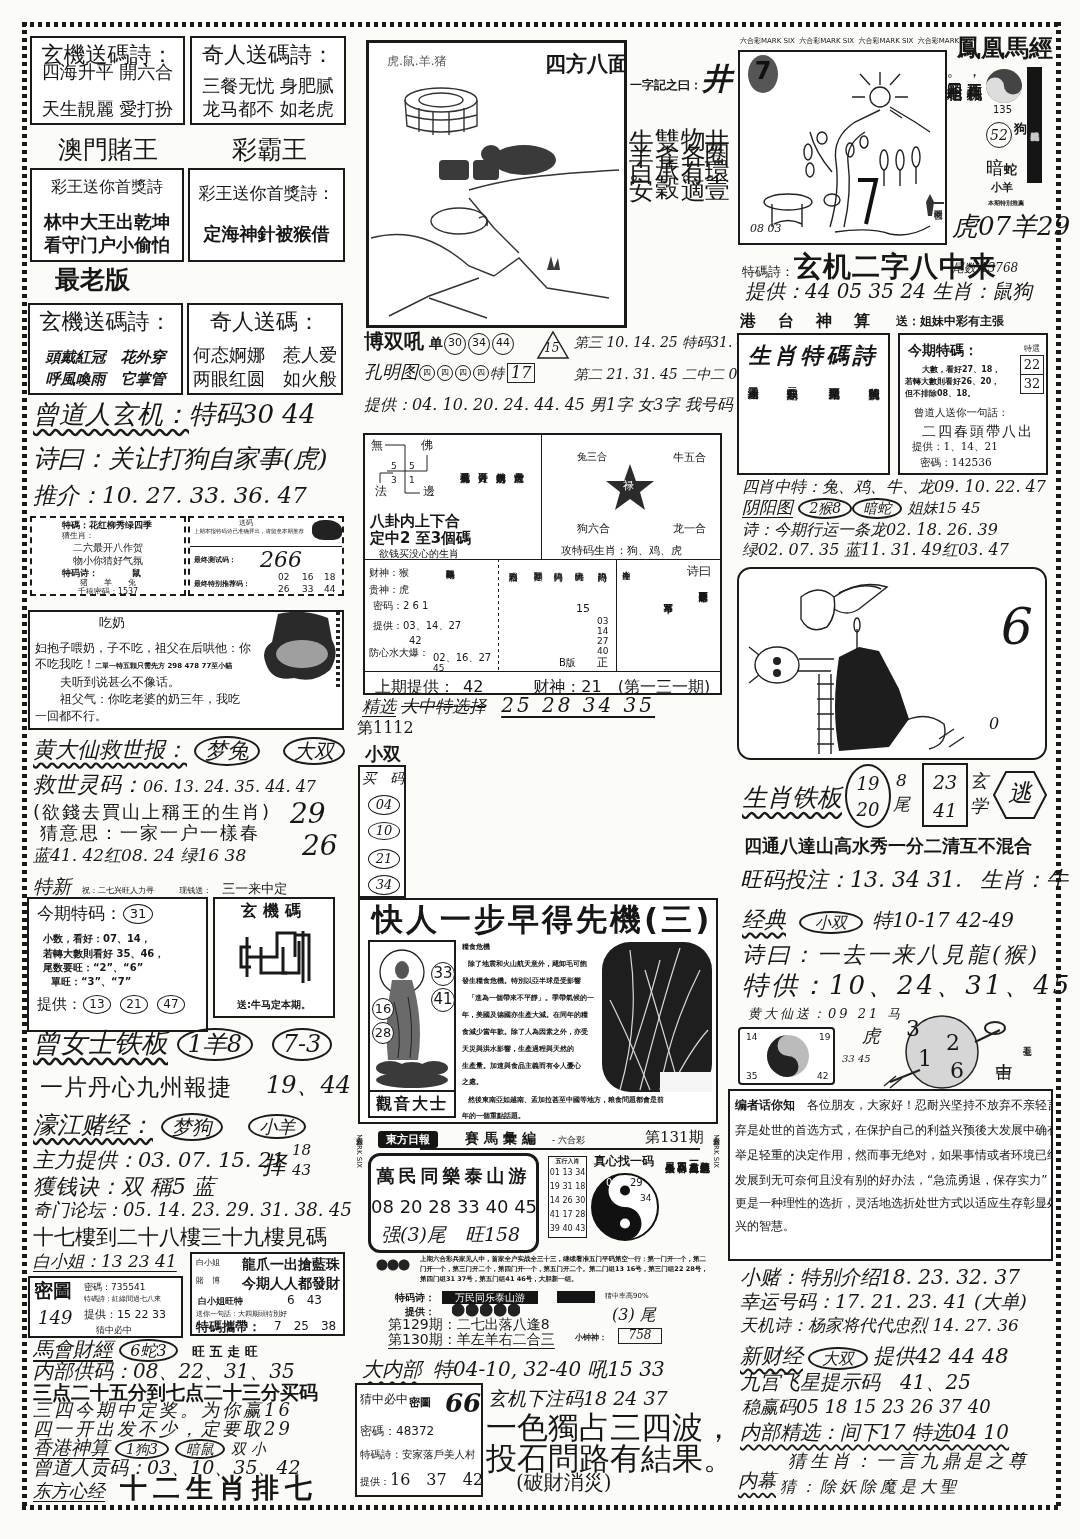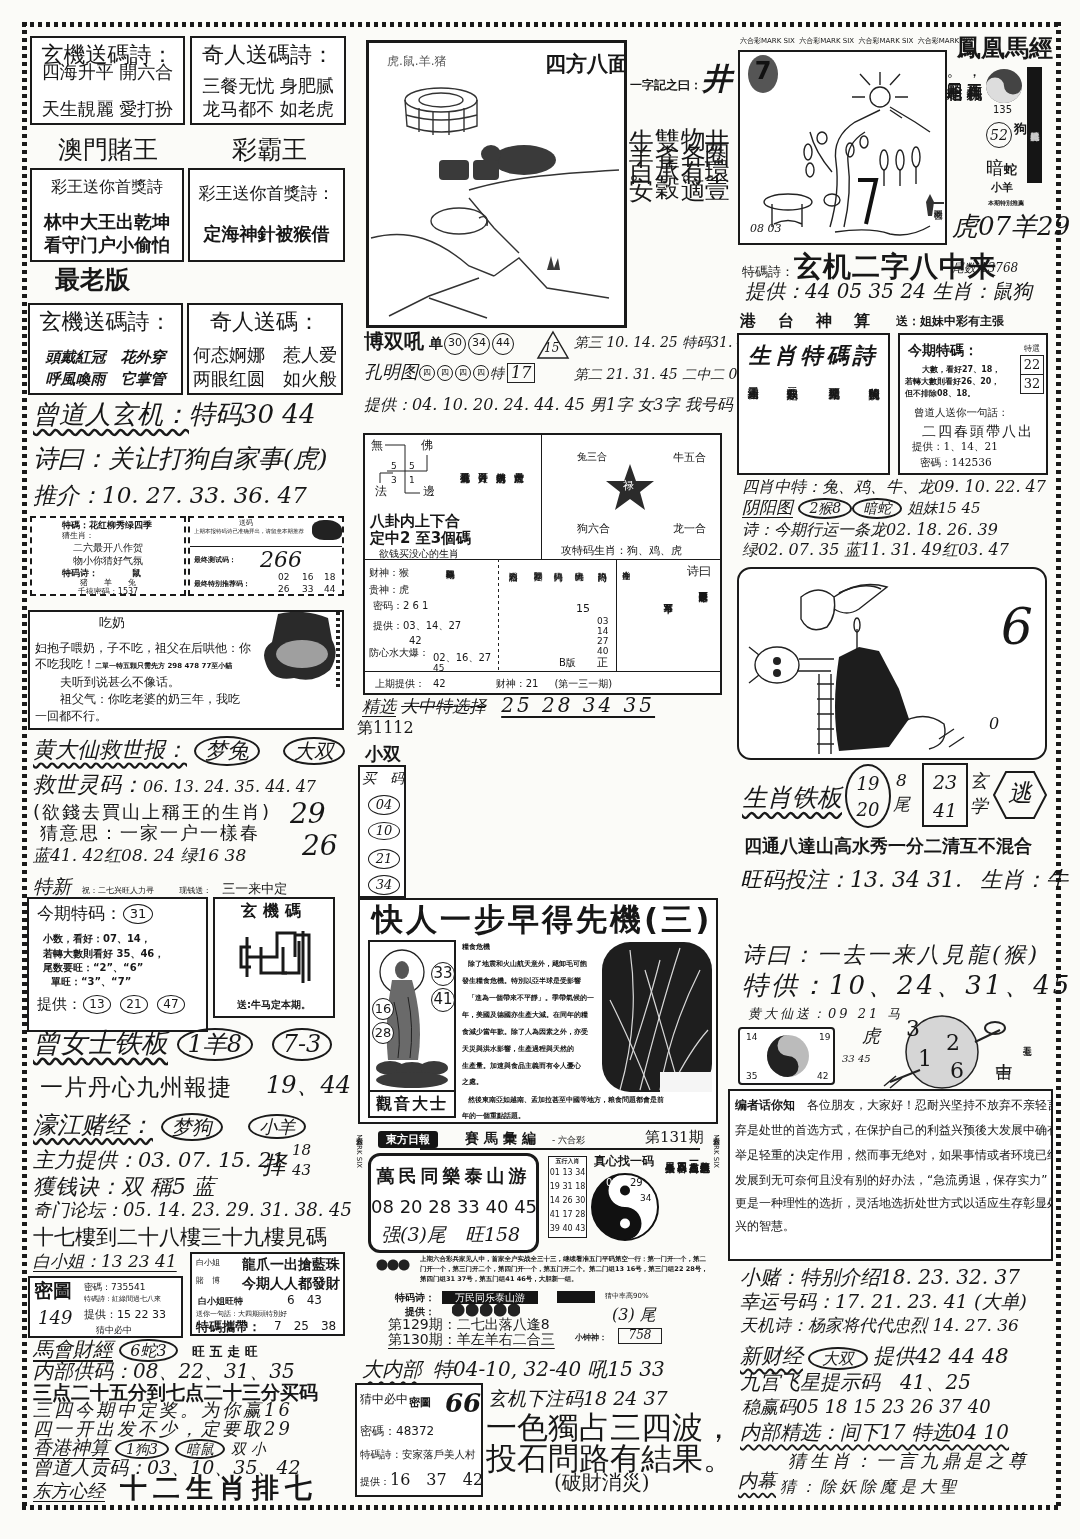--- a/index.html
+++ b/index.html
@@ -326,21 +326,21 @@
   <div class="a" style="left:232px;top:181px;font-size:9px">03</div>
   <div class="a" style="left:232px;top:191px;font-size:9px">14</div>
   <div class="a" style="left:232px;top:201px;font-size:9px">27</div>
   <div class="a" style="left:232px;top:211px;font-size:9px">40</div>
   <div class="a" style="left:232px;top:222px;font-size:11px">正</div>
   <div class="a" style="left:194px;top:222px;font-size:10px">B版</div>
   <div class="a vt" style="left:256px;top:130px;font-size:8px">今期生肖许</div>
   <div class="a" style="left:322px;top:130px;font-size:12px">诗曰</div>
   <div class="a vt b" style="left:333px;top:150px;font-size:9px">定教彰民万事来</div>
   <div class="a vt b" style="left:298px;top:162px;font-size:9px">千军万马</div>
-  <div class="a" style="left:10px;top:243px;font-size:10px"><span>上期提供：</span><span style="margin-left:8px">42</span><span style="margin-left:50px">财神：21</span><span style="margin-left:16px">(第一三一期)</span></div>
+  <div class="a" style="left:10px;top:243px;font-size:16px"><span>上期提供：</span><span style="margin-left:8px">42</span><span style="margin-left:50px">财神：21</span><span style="margin-left:16px">(第一三一期)</span></div>
 </div>
 
 <div class="a hw" style="left:362px;top:694px">
   <span class="ul" style="font-size:17px">精选</span>
   <span style="font-size:17px;text-decoration:line-through">大中特选择</span>
   <span class="ul" style="font-size:20px;margin-left:10px;letter-spacing:3px">25 28 34 35</span>
 </div>
 <div class="a sf" style="left:357px;top:719px;font-size:16px">第1112</div>
 <div class="a b" style="left:365px;top:744px;font-size:18px">小双</div>
 <div class="box" style="left:358px;top:765px;width:48px;height:133px">
@@ -459,21 +459,21 @@
   <div class="a" style="left:3px;top:8px;font-size:12px">猜中必中</div>
   <div class="a b" style="left:52px;top:12px;font-size:11px">密圖</div>
   <div class="a hw b" style="left:88px;top:4px;font-size:26px">66</div>
   <div class="a" style="left:3px;top:40px;font-size:12px">密碼：48372</div>
   <div class="a" style="left:3px;top:63px;font-size:10.5px">特碼詩：安家落戶美人村</div>
   <div class="a" style="left:3px;top:86px"><span style="font-size:10px">提供：</span><span class="sf" style="font-size:16px">16　37　42</span></div>
 </div>
 <div class="a hw" style="left:488px;top:1388px;font-size:19px">玄机下注码18 24 37</div>
 <div class="a sf" style="left:486px;top:1441px;font-size:31px">投石問路有結果。</div>
 <div class="a sf" style="left:486px;top:1410px;font-size:31px">一色獨占三四波，</div>
-<div class="a sf" style="left:554px;top:1471px;font-size:20px">(破財消災)</div>
+<div class="a sf" style="left:516px;top:1471px;font-size:20px">(破財消災)</div>
 
 <div class="a" style="left:740px;top:37px;font-size:7px;letter-spacing:0">
   <span>六合彩MARK SIX</span>&nbsp;&nbsp;<span>六合彩MARK SIX</span>&nbsp;&nbsp;<span>六合彩MARK SIX</span>&nbsp;&nbsp;<span>六合彩MARK SIX</span>
 </div>
 <div class="box" style="left:738px;top:50px;width:209px;height:195px">
   <div style="position:absolute;left:8px;top:3px;width:30px;height:38px;border-radius:50%;background:#555"></div>
   <div class="a b c" style="left:8px;top:6px;width:30px;font-size:24px;color:#111">7</div>
   <svg style="position:absolute;left:0;top:0" width="205" height="190" viewBox="0 0 205 190">
     <g fill="none" stroke="#222" stroke-width="1.4">
       <circle cx="140" cy="45" r="10"></circle>
@@ -594,20 +594,25 @@
 <div class="a hw c" style="left:970px;top:768px;font-size:18px;line-height:25px">
   <div>玄</div>
       <div>学</div>
 </div>
 <svg style="position:absolute;left:992px;top:770px" width="56" height="50" viewBox="0 0 56 50">
       <polygon points="14,2 42,2 54,25 42,48 14,48 2,25" fill="none" stroke="#1a1a1a" stroke-width="2"></polygon>
     </svg>
 <div class="a hw" style="left:1008px;top:780px;font-size:24px">逃</div>
 <div class="a b" style="left:744px;top:836px;font-size:18px">四通八達山高水秀一分二清互不混合</div>
 <div class="a hw" style="left:740px;top:867px;font-size:22px"><span>旺码投注：13. 34 31.</span><span style="margin-left:18px">生肖：牛</span></div>
+<div class="a hw" style="left:742px;top:907px">
+  <span class="wavy" style="font-size:22px">经典</span>
+  <span class="oval" style="font-size:16px;margin-left:8px;padding:0 14px">小双</span>
+  <span style="font-size:20px;margin-left:4px">特10-17 42-49</span>
+</div>
 <div class="a hw" style="left:742px;top:942px;font-size:22px;letter-spacing:3px">诗曰：一去一来八見龍(猴)</div>
 <div class="a hw" style="left:742px;top:971px;font-size:26px;letter-spacing:3px">特供：10、24、31、45</div>
 <div class="a hw" style="left:748px;top:1007px;font-size:13px;letter-spacing:3px">黄大仙送：09 21 马</div>
 <div class="box" style="left:738px;top:1027px;width:97px;height:58px;border-radius:4px">
   <svg style="position:absolute;left:26px;top:5px" width="44" height="44" viewBox="-22 -22 44 44">
     <circle r="21" fill="#bbb"></circle>
     <path d="M0,-21 A21,21 0 0 0 0,21 A10.5,10.5 0 0 0 0,0 A10.5,10.5 0 0 1 0,-21 Z" fill="#222"></path>
   </svg>
   <div class="a" style="left:6px;top:3px;font-size:9px">14</div>
   <div class="a" style="left:79px;top:3px;font-size:9px">19</div>

